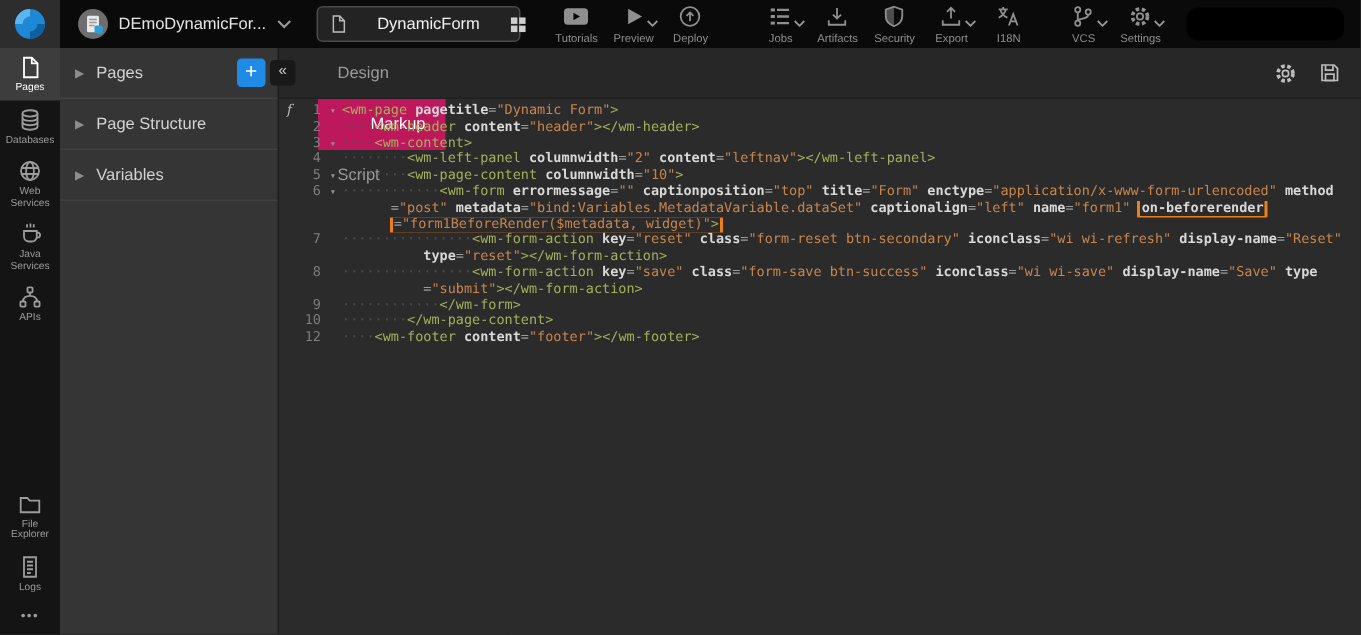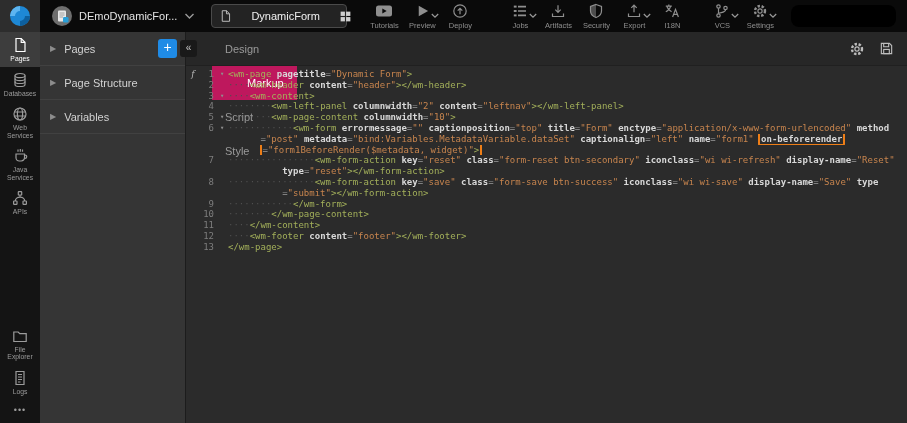--- a/index.html
+++ b/index.html
@@ -363,21 +363,20 @@
       </div>
     </div>
 
   <div id="editor" data-name="editor-pane">
     <div id="ed-toolbar" data-name="editor-toolbar">
       <div id="collapse-btn" data-name="collapse-panel-button">«</div>
       <div id="tabs" data-name="editor-tabs">
           <div class="tab" data-name="tab-design">Design</div>
           <div class="tab active" data-name="tab-markup">Markup</div>
           <div class="tab" data-name="tab-script">Script</div>
-          <div class="tab" data-name="tab-style">Style</div>
         </div>
       <div id="ed-tools">
         <span data-name="editor-settings-gear-icon">
           <svg width="16" height="16" viewBox="0 0 16 16" fill="none" stroke="currentColor">
             <circle cx="8" cy="8" r="2.1" stroke-width="1.2"></circle>
             <circle cx="8" cy="8" r="5" stroke-width="2.4" stroke-dasharray="2.4 1.7"></circle>
           </svg>
         </span>
         <span data-name="save-icon">
           <svg width="15" height="15" viewBox="0 0 16 16" fill="none" stroke="currentColor" stroke-width="1.2">
@@ -396,19 +395,17 @@
         <div class="crow" data-name="code-line"><span class="cmark" data-name="gutter-spacer"></span><span class="cnum" data-name="line-number">5</span><span class="cfold" data-name="fold-arrow-icon">▾</span><span class="ctext" data-name="code-text"><span class="tk-w">········</span><span class="tk-t">&lt;wm-page-content </span><span class="tk-a">columnwidth</span><span class="tk-e">=</span><span class="tk-q">"10"</span><span class="tk-t">&gt;</span></span></div>
         <div class="crow" data-name="code-line"><span class="cmark" data-name="gutter-spacer"></span><span class="cnum" data-name="line-number">6</span><span class="cfold" data-name="fold-arrow-icon">▾</span><span class="ctext" data-name="code-text"><span class="tk-w">············</span><span class="tk-t">&lt;wm-form </span><span class="tk-a">errormessage</span><span class="tk-e">=</span><span class="tk-q">"" </span><span class="tk-a">captionposition</span><span class="tk-e">=</span><span class="tk-q">"top" </span><span class="tk-a">title</span><span class="tk-e">=</span><span class="tk-q">"Form" </span><span class="tk-a">enctype</span><span class="tk-e">=</span><span class="tk-q">"application/x-www-form-urlencoded" </span><span class="tk-a">method</span></span></div>
         <div class="crow" data-name="code-line"><span class="cmark" data-name="gutter-spacer"></span><span class="cnum" data-name="line-number"></span><span class="cfold" data-name="fold-spacer"></span><span class="ctext" data-name="code-text"><span class="tk-s">      </span><span class="tk-e">=</span><span class="tk-q">"post" </span><span class="tk-a">metadata</span><span class="tk-e">=</span><span class="tk-q">"bind:Variables.MetadataVariable.dataSet" </span><span class="tk-a">captionalign</span><span class="tk-e">=</span><span class="tk-q">"left" </span><span class="tk-a">name</span><span class="tk-e">=</span><span class="tk-q">"form1" </span><span class="hlbox" data-name="highlight-annotation-box"><span class="tk-a">on-beforerender</span></span></span></div>
         <div class="crow" data-name="code-line"><span class="cmark" data-name="gutter-spacer"></span><span class="cnum" data-name="line-number"></span><span class="cfold" data-name="fold-spacer"></span><span class="ctext" data-name="code-text"><span class="tk-s">      </span><span class="hlbox" data-name="highlight-annotation-box"><span class="tk-e">=</span><span class="tk-q">"form1BeforeRender($metadata, widget)"</span><span class="tk-t">&gt;</span></span></span></div>
         <div class="crow" data-name="code-line"><span class="cmark" data-name="gutter-spacer"></span><span class="cnum" data-name="line-number">7</span><span class="cfold" data-name="fold-spacer"></span><span class="ctext" data-name="code-text"><span class="tk-w">················</span><span class="tk-t">&lt;wm-form-action </span><span class="tk-a">key</span><span class="tk-e">=</span><span class="tk-q">"reset" </span><span class="tk-a">class</span><span class="tk-e">=</span><span class="tk-q">"form-reset btn-secondary" </span><span class="tk-a">iconclass</span><span class="tk-e">=</span><span class="tk-q">"wi wi-refresh" </span><span class="tk-a">display-name</span><span class="tk-e">=</span><span class="tk-q">"Reset"</span></span></div>
         <div class="crow" data-name="code-line"><span class="cmark" data-name="gutter-spacer"></span><span class="cnum" data-name="line-number"></span><span class="cfold" data-name="fold-spacer"></span><span class="ctext" data-name="code-text"><span class="tk-s">          </span><span class="tk-a">type</span><span class="tk-e">=</span><span class="tk-q">"reset"</span><span class="tk-t">&gt;&lt;/wm-form-action&gt;</span></span></div>
         <div class="crow" data-name="code-line"><span class="cmark" data-name="gutter-spacer"></span><span class="cnum" data-name="line-number">8</span><span class="cfold" data-name="fold-spacer"></span><span class="ctext" data-name="code-text"><span class="tk-w">················</span><span class="tk-t">&lt;wm-form-action </span><span class="tk-a">key</span><span class="tk-e">=</span><span class="tk-q">"save" </span><span class="tk-a">class</span><span class="tk-e">=</span><span class="tk-q">"form-save btn-success" </span><span class="tk-a">iconclass</span><span class="tk-e">=</span><span class="tk-q">"wi wi-save" </span><span class="tk-a">display-name</span><span class="tk-e">=</span><span class="tk-q">"Save" </span><span class="tk-a">type</span></span></div>
         <div class="crow" data-name="code-line"><span class="cmark" data-name="gutter-spacer"></span><span class="cnum" data-name="line-number"></span><span class="cfold" data-name="fold-spacer"></span><span class="ctext" data-name="code-text"><span class="tk-s">          </span><span class="tk-e">=</span><span class="tk-q">"submit"</span><span class="tk-t">&gt;&lt;/wm-form-action&gt;</span></span></div>
         <div class="crow" data-name="code-line"><span class="cmark" data-name="gutter-spacer"></span><span class="cnum" data-name="line-number">9</span><span class="cfold" data-name="fold-spacer"></span><span class="ctext" data-name="code-text"><span class="tk-w">············</span><span class="tk-t">&lt;/wm-form&gt;</span></span></div>
         <div class="crow" data-name="code-line"><span class="cmark" data-name="gutter-spacer"></span><span class="cnum" data-name="line-number">10</span><span class="cfold" data-name="fold-spacer"></span><span class="ctext" data-name="code-text"><span class="tk-w">········</span><span class="tk-t">&lt;/wm-page-content&gt;</span></span></div>
-        <div class="crow" data-name="code-line"><span class="cmark" data-name="gutter-spacer"></span><span class="cnum" data-name="line-number">11</span><span class="cfold" data-name="fold-spacer"></span><span class="ctext" data-name="code-text"><span class="tk-w">····</span><span class="tk-t">&lt;/wm-content&gt;</span></span></div>
         <div class="crow" data-name="code-line"><span class="cmark" data-name="gutter-spacer"></span><span class="cnum" data-name="line-number">12</span><span class="cfold" data-name="fold-spacer"></span><span class="ctext" data-name="code-text"><span class="tk-w">····</span><span class="tk-t">&lt;wm-footer </span><span class="tk-a">content</span><span class="tk-e">=</span><span class="tk-q">"footer"</span><span class="tk-t">&gt;&lt;/wm-footer&gt;</span></span></div>
-        <div class="crow" data-name="code-line"><span class="cmark" data-name="gutter-spacer"></span><span class="cnum" data-name="line-number">13</span><span class="cfold" data-name="fold-spacer"></span><span class="ctext" data-name="code-text"><span class="tk-t">&lt;/wm-page&gt;</span></span></div>
       </div>
   </div>
 
 </div>
 
 </body></html>

